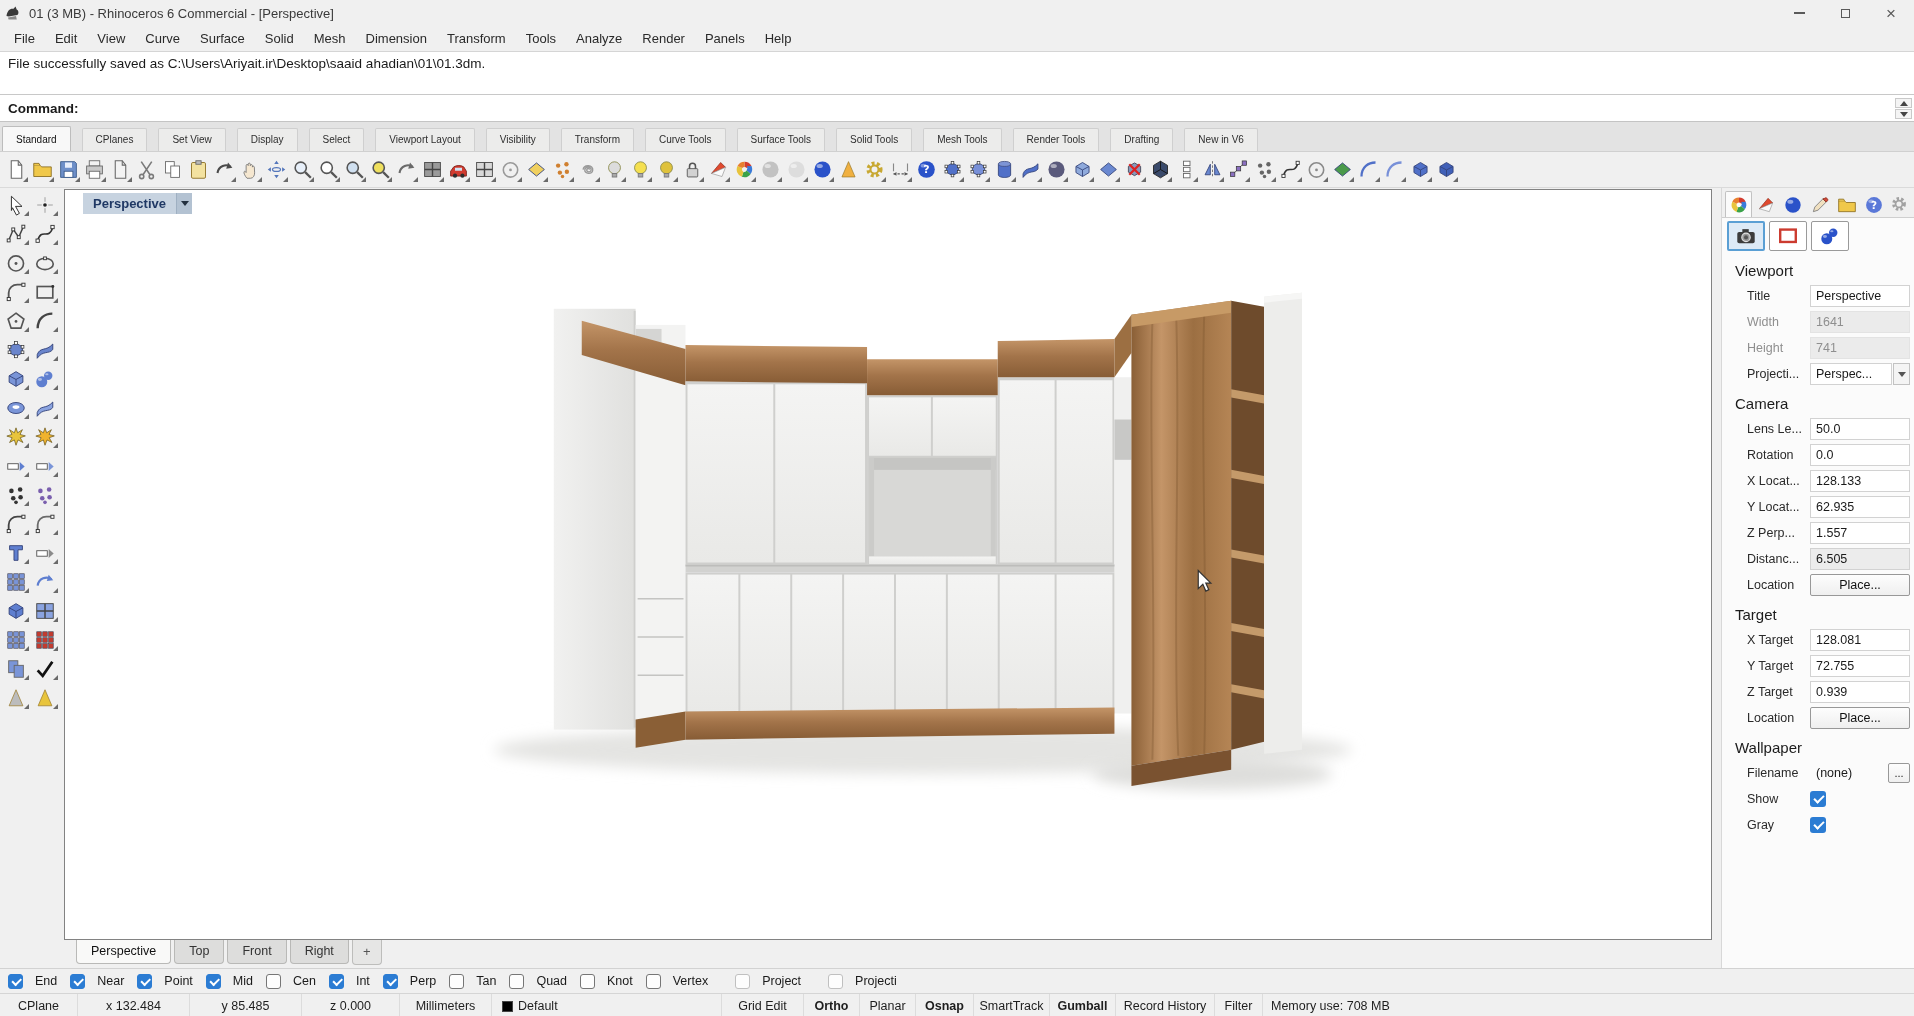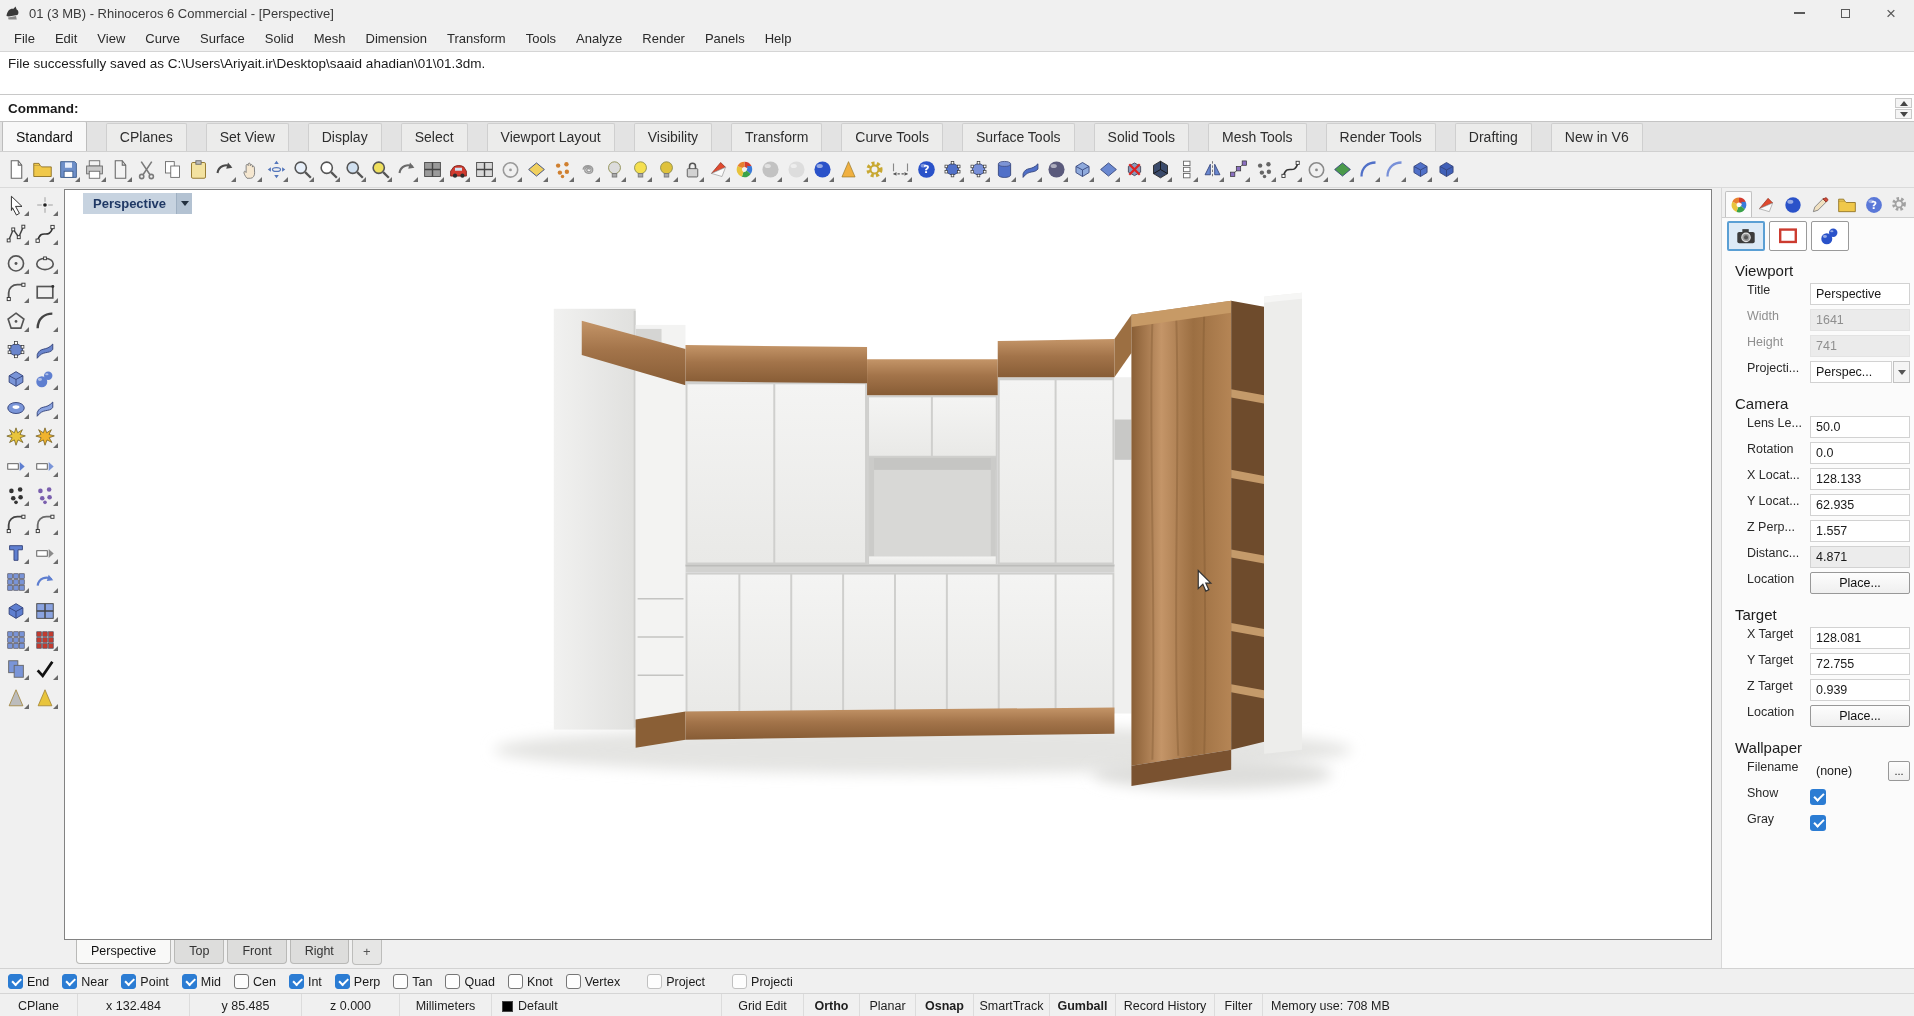--- a/index.html
+++ b/index.html
@@ -24,22 +24,22 @@
     padding:1px 8px 0 8px;position:relative;}
   .cmdline-row{height:22px;line-height:21px;font-size:13.5px;color:#1a1a1a;white-space:nowrap;overflow:hidden;}
   .cmdprompt{height:27px;background:#fff;border-bottom:1px solid #c4c4c4;display:flex;align-items:center;
     padding-left:8px;font-size:13.5px;font-weight:bold;position:relative;}
   .cmd-spinner{position:absolute;right:2px;top:3px;width:17px;height:21px;display:flex;flex-direction:column;gap:1px;}
   .spin-btn{flex:1;background:#f4f4f4;border:1px solid #c9c9c9;display:flex;align-items:center;justify-content:center;}
   .tri-up{width:0;height:0;border-left:4px solid transparent;border-right:4px solid transparent;border-bottom:5px solid #444;}
   .tri-down{width:0;height:0;border-left:4px solid transparent;border-right:4px solid transparent;border-top:5px solid #444;}
   
   .tabsrow{height:30px;background:#e3e3e3;display:flex;align-items:flex-end;padding-left:2px;border-bottom:1px solid #d0d0d0;}
-  .tb-tab{padding:5px 13px 6px 13px;font-size:14px;color:#2e2e2e;background:#ececeb;
-    border:1px solid #cfcfcf;border-bottom:none;border-radius:2px 2px 0 0;margin-right:19px;cursor:default;}
+  .tb-tab{padding:5px 13px 6px 13px;font-size:10px;color:#2e2e2e;background:#ececeb;
+    border:1px solid #cfcfcf;border-bottom:none;border-radius:2px 2px 0 0;margin-right:11px;cursor:default;}
   .tb-tab.f-active{background:#f8f8f8;font-weight:normal;color:#111;padding-top:7px;border-color:#bdbdbd;}
   
   .iconrow{height:36px;background:#f0f0f0;display:flex;align-items:center;padding-left:3px;border-bottom:1px solid #dadada;}
   .tbicon{width:26px;height:28px;position:relative;display:flex;align-items:center;justify-content:center;border-radius:2px;}
   .tbicon svg{width:21px;height:21px;}
   .fly{position:absolute;right:1px;bottom:2px;width:0;height:0;border-style:solid;
     border-width:0 0 5px 5px;border-color:transparent transparent #6a6a6a transparent;}
   
   .main{height:780px;display:flex;background:#f0f0f0;}
   .sidebar{width:62px;padding:3px 2px;display:grid;grid-template-columns:29px 29px;align-content:start;row-gap:2px;}
@@ -69,21 +69,21 @@
   .rp-tab.f-active{background:#fbfbfb;border-color:#c2c2c2;border-radius:2px 2px 0 0;}
   .rp-gear{position:absolute;right:6px;top:7px;width:18px;height:18px;}
   .rp-gear svg{width:18px;height:18px;}
   .rp-subtabs{height:36px;display:flex;align-items:center;gap:4px;padding-left:5px;background:#fbfbfb;}
   .rp-subtab{width:38px;height:30px;display:flex;align-items:center;justify-content:center;background:#fff;
     border:1px solid #9a9a9a;border-radius:2px;}
   .rp-subtab svg{width:24px;height:22px;}
   .rp-subtab.f-active{border:2px solid #5a9fd4;background:#ddeaf6;}
   .rp-content{flex:1;background:#fbfbfb;overflow:hidden;}
   .psection-title{font-size:15px;color:#1c1c1c;padding:8px 0 4px 13px;}
-  .prow{display:flex;align-items:flex-start;height:26px;padding-right:4px;}
+  .prow{display:flex;align-items:center;height:26px;padding-right:4px;}
   .plabel{width:88px;padding-left:25px;font-size:12.5px;color:#2a2a2a;white-space:nowrap;overflow:hidden;}
   .pvaluewrap{flex:1;display:flex;align-items:center;position:relative;height:22px;}
   .pvalue{flex:1;height:22px;line-height:20px;border:1px solid #d2d2d2;background:#fff;
     font-size:12.5px;padding:0 5px;white-space:nowrap;overflow:hidden;}
   .prow.f-muted .plabel{color:#8f8f8f;}
   .prow.f-muted .pvalue{background:#ebebeb;color:#8f8f8f;border-color:#e3e3e3;}
   .prow.f-shaded .pvalue{background:#ececec;}
   .prow.f-button .pvalue{text-align:center;background:linear-gradient(#fdfdfd,#efefef);
     border:1px solid #989898;border-radius:2px;color:#111;}
   .prow.f-plain .pvalue{border-color:transparent;background:transparent;}
@@ -93,21 +93,21 @@
   .pdrop i{width:0;height:0;border-left:4px solid transparent;border-right:4px solid transparent;border-top:5px solid #555;}
   .pbrowse{display:none;min-width:22px;height:20px;border:1px solid #989898;background:linear-gradient(#fdfdfd,#efefef);
     border-radius:2px;text-align:center;font-size:11px;line-height:18px;margin-left:2px;}
   .prow.f-browse .pbrowse{display:block;}
   .pcheck{display:none;width:16px;height:16px;border-radius:3px;background:#2b7cd3;position:relative;}
   .prow.f-checkbox .pcheck{display:block;}
   .pcheck::after{content:"";position:absolute;left:3.5px;top:4px;width:8px;height:4px;
     border-left:2px solid #fff;border-bottom:2px solid #fff;transform:rotate(-45deg);}
   
   .osnapbar{height:25px;background:#f0f0f0;border-top:1px solid #d2d2d2;display:flex;align-items:center;padding-left:8px;}
-  .osnap-item{display:flex;align-items:flex-end;margin-right:13px;font-size:12.5px;color:#1a1a1a;}
+  .osnap-item{display:flex;align-items:center;margin-right:13px;font-size:12.5px;color:#1a1a1a;gap:8px;}
   .osnap-item.f-dim{margin-left:14px;}
   .osnap-box{width:15px;height:15px;border-radius:3px;border:1px solid #767676;background:#fdfdfd;
     margin-right:4px;position:relative;}
   .osnap-item.f-checked .osnap-box{background:#2b7cd3;border-color:#2b7cd3;}
   .osnap-item.f-checked .osnap-box::after{content:"";position:absolute;left:3px;top:3.5px;width:7px;height:3.5px;
     border-left:2px solid #fff;border-bottom:2px solid #fff;transform:rotate(-45deg);}
   .osnap-item.f-dim .osnap-box{border-color:#c0c0c0;}
   
   .statusbar{height:25px;background:#f0f0f0;border-top:1px solid #d5d5d5;display:flex;align-items:stretch;font-size:12.5px;}
   .sb-cell{display:flex;align-items:center;justify-content:center;border-right:1px solid #dcdcdc;
@@ -1598,21 +1598,21 @@
             <span class="plabel">Z Perp...</span>
             <span class="pvaluewrap">
               <span class="pvalue">1.557</span>
 
             </span>
           </div>
 
           <div class="prow f-shaded">
             <span class="plabel">Distanc...</span>
             <span class="pvaluewrap">
-              <span class="pvalue">4.871</span>
+              <span class="pvalue">6.505</span>
 
             </span>
           </div>
 
           <div class="prow f-button">
             <span class="plabel">Location</span>
             <span class="pvaluewrap">
               <span class="pvalue">Place...</span>
 
             </span>

